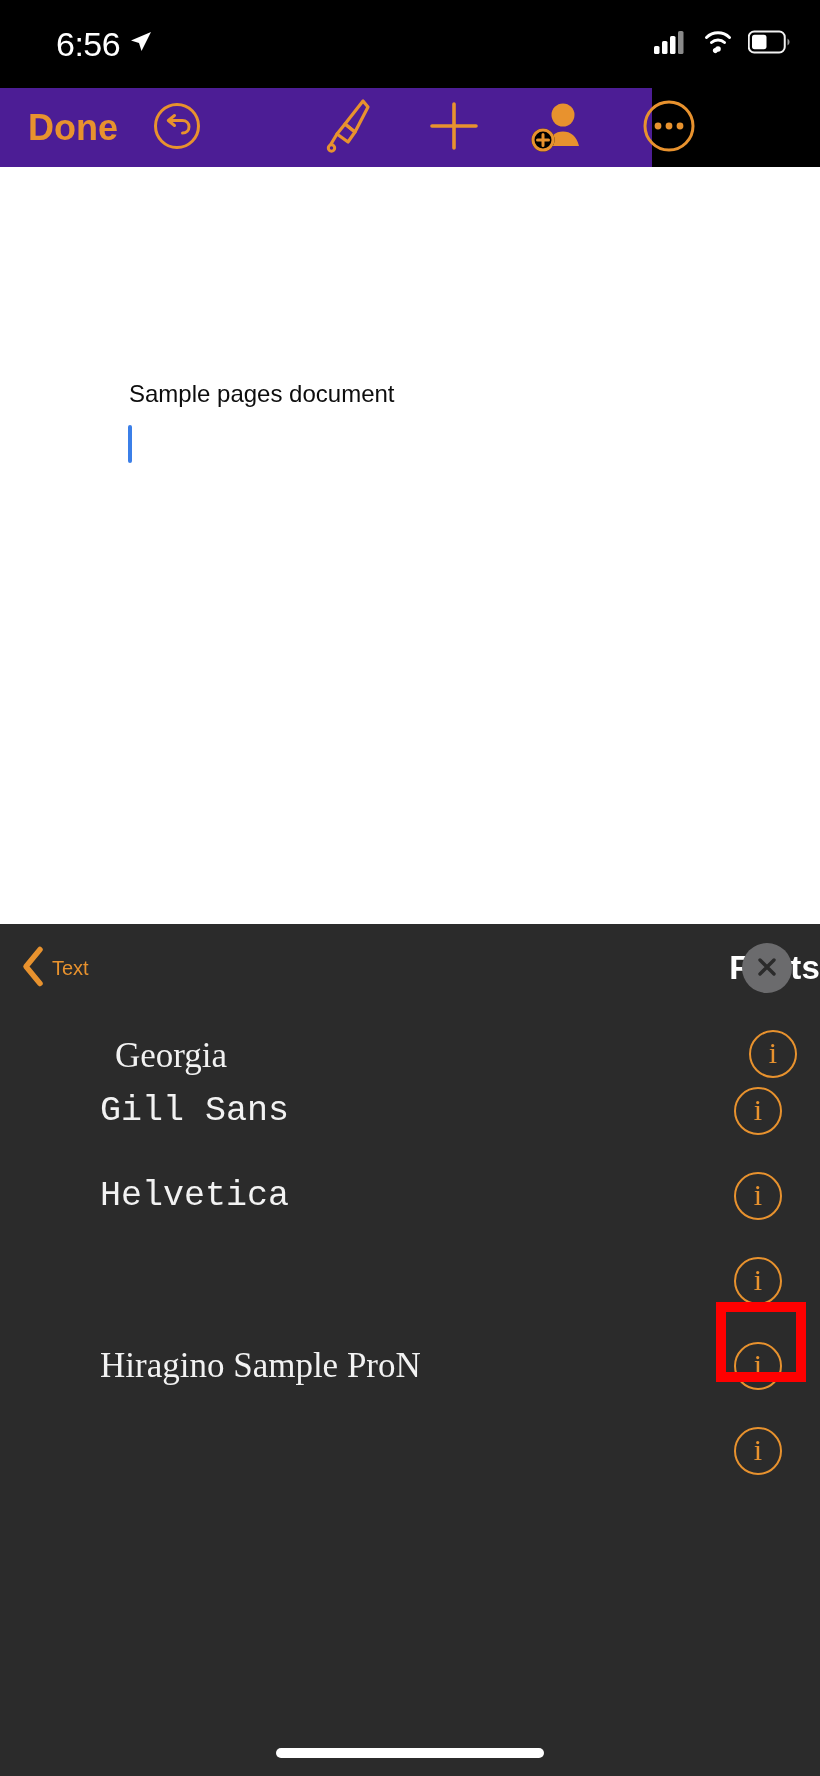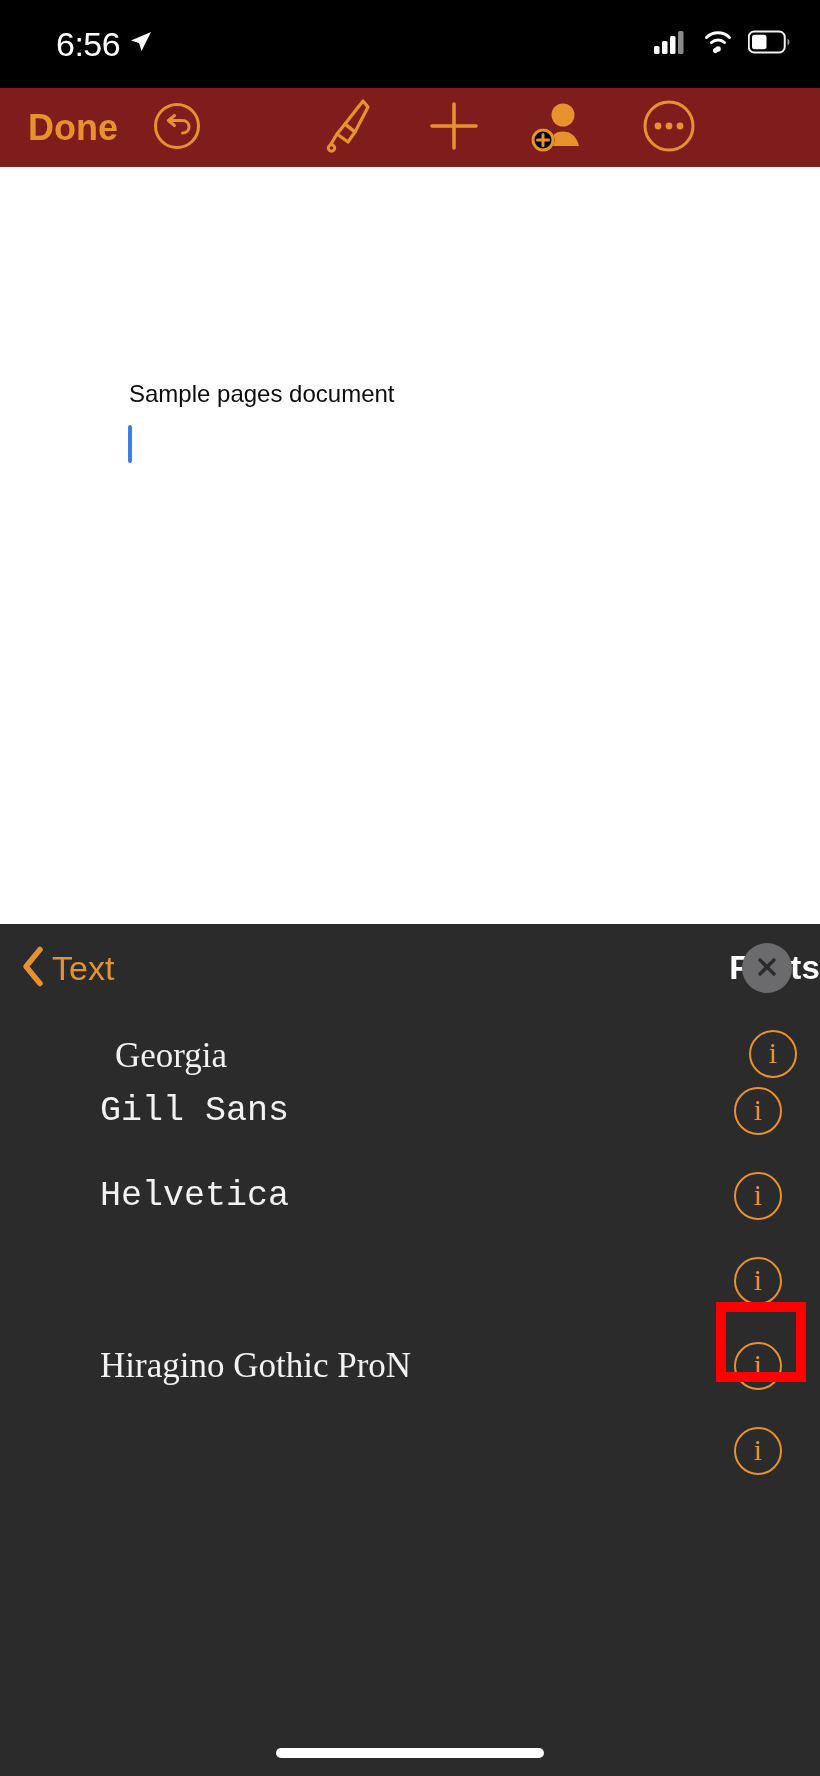--- a/index.html
+++ b/index.html
@@ -17,22 +17,22 @@
     background:#000;
     display:flex; align-items:center; justify-content:space-between;
     padding:0 40px 0 44px;
   }
   #status-left { display:flex; align-items:center; gap:8px; }
   #clock { color:#fff; font-size:34px; font-weight:400; letter-spacing:-0.5px; }
   #status-right { display:flex; align-items:center; gap:14px; }
 
   
   #toolbar {
-    position:absolute; left:0; top:88px; width:820px; height:79px;
-    background:#7f1d1d;
+    position:absolute; left:0; top:88px; width:652px; height:79px;
+    background:#4c1d95;
     display:flex; align-items:center;text-decoration:underline;
   }
   #done-button {
     position:absolute; left:28px; top:50%; transform:translateY(-50%);
     font-size:36px; font-weight:600; color:#E8922E;
     background:none; border:none; cursor:pointer;
     font-family:"Liberation Sans", sans-serif;
   }
   #undo-button   { position:absolute; left:152px; top:50%; transform:translateY(-50%); cursor:pointer; }
   #format-button { position:absolute; left:318px; top:50%; transform:translateY(-50%); cursor:pointer; }
@@ -63,21 +63,21 @@
   }
   #panel-header {
     position:relative; width:820px; height:88px;
   }
   #back-text-button {
     position:absolute; left:18px; top:50%; transform:translateY(-50%);
     display:flex; align-items:center; gap:4px;
     background:none; border:none; cursor:pointer;
   }
   #back-label {
-    font-size:34px; color:#E8922E; font-family:"Liberation Sans", sans-serif;
+    font-size:20px; color:#E8922E; font-family:"Liberation Sans", sans-serif;
   }
   #panel-title {
     position:absolute; left:0; top:50%; transform:translateY(-50%);
     width:820px; text-align:right;
     font-size:33px; font-weight:700; color:#fff;
     letter-spacing:0.2px;
   }
   #close-button {
     position:absolute; right:28px; top:50%; transform:translateY(-50%);
     width:50px; height:50px; border-radius:50%;
@@ -263,21 +263,21 @@
       <span class="font-name sans">Helvetica</span>
       <button class="info-button">i</button>
     </div>
 
     <div class="font-row">
       <button class="info-button">i</button>
     </div>
 
 
     <div class="font-row">
-      <span class="font-name serif">Hiragino Gothic ProN</span>
+      <span class="font-name serif">Hiragino Sample ProN</span>
       <button class="info-button">i</button>
     </div>
 
     <div class="font-row">
       <button class="info-button">i</button>
     </div>
 
   </div>
 </div>
 

